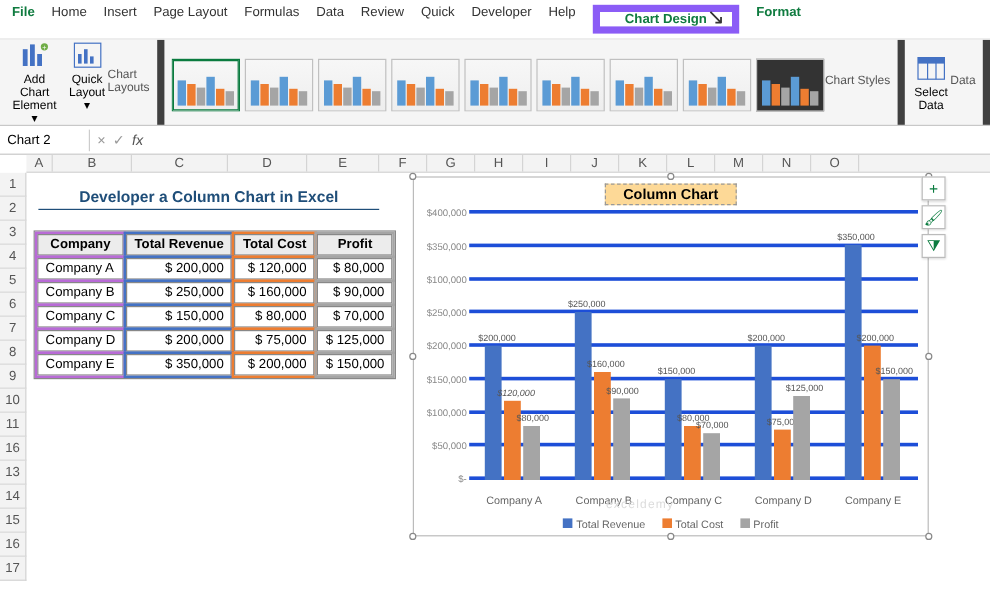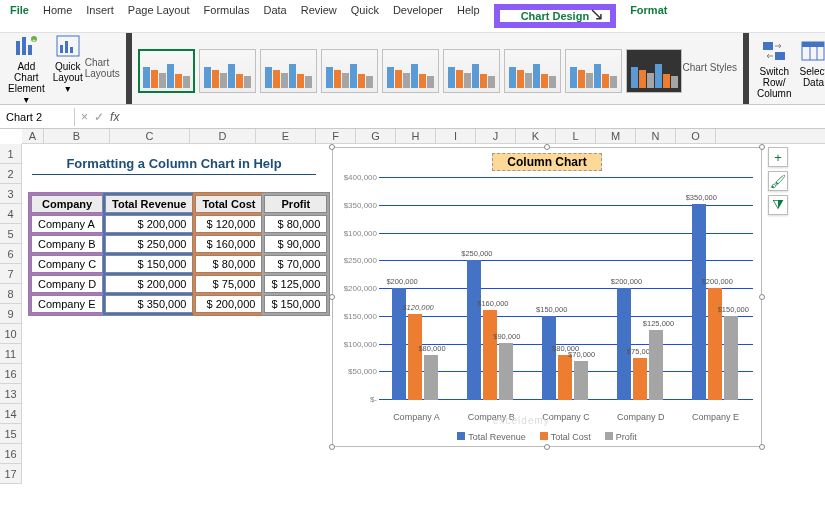--- a/index.html
+++ b/index.html
@@ -38,25 +38,25 @@
 .title-txt{color:#1f4e79;font-weight:600;font-size:13px;text-align:center;padding:3px 0;border-bottom:1px solid #1f4e79}
 .datatable{position:absolute;left:28px;top:63px;border:1px solid #888;font-size:11px}
 .datatable th,.datatable td{border:1px solid #888;padding:2px 6px;height:18px}
 .datatable th{background:#ececec;font-weight:700}
 .datatable td.c{text-align:left;background:#fff}
 .datatable td.n{text-align:right;background:#fff}
 .sel-comp{outline:2px solid #b86bd6}
 .sel-rev{outline:2px solid #4472c4}
 .sel-cost{outline:2px solid #ed7d31}
 .sel-prof{outline:2px solid #a5a5a5}
-.chartbox{position:absolute;left:332px;top:18px;width:430px;height:300px;border:1px solid #bbb;background:#fff}
+.chartbox{position:absolute;left:344px;top:18px;width:430px;height:300px;border:1px solid #bbb;background:#fff}
 .chartbox .handles div{width:6px;height:6px;border:1px solid #888;background:#fff;position:absolute;border-radius:50%}
 .charttitle{text-align:center;margin:5px auto;width:110px;background:#fdd997;border:1px dashed #999;padding:1px 4px;font-weight:600;color:#000;font-size:12px}
 .plot{position:absolute;left:46px;right:8px;top:30px;bottom:46px}
-.ygrid{position:absolute;left:0;right:0;border-top:1px solid #1d4ed8;font-size:8px;color:#888}
+.ygrid{position:absolute;left:0;right:0;border-top:3px solid #1d4ed8;font-size:8px;color:#888}
 .ygrid span{position:absolute;left:-42px;top:-5px;width:40px;text-align:right}
 .bars-group{position:absolute;bottom:0;display:flex;gap:2px;align-items:flex-end}
 .bar{width:14px;position:relative}
 .bar span{position:absolute;top:-11px;left:-6px;right:-6px;font-size:7.5px;text-align:center;color:#555;white-space:nowrap}
 .b1{background:#4472c4}.b2{background:#ed7d31}.b3{background:#a5a5a5}
 .xlabels{position:absolute;left:46px;right:8px;bottom:24px;display:flex;font-size:9px;color:#666}
 .xlabels div{flex:1;text-align:center}
 .legend{position:absolute;bottom:4px;left:0;right:0;display:flex;justify-content:center;gap:14px;font-size:9px;color:#666}
 .legend span i{display:inline-block;width:8px;height:8px;margin-right:3px}
 .watermark{position:absolute;left:160px;bottom:20px;font-size:10px;color:#dcdcdc;letter-spacing:1px}
@@ -202,31 +202,20 @@
             <div></div>
             <div></div>
             <div></div>
           </div>
         </div>
     </div>
     <div class="glabel">Chart Styles</div>
   </div>
   <div class="ribgroup">
     <div class="items">
-      <div class="ribbtn">
-        <div class="ico">
-            <svg width="26" height="22">
-              <rect x="2" y="2" width="10" height="8" fill="#4472c4"></rect>
-              <rect x="14" y="12" width="10" height="8" fill="#4472c4"></rect>
-              <path d="M14 6h6l-2-2m2 2l-2 2M12 16H6l2-2m-2 2l2 2" stroke="#888" fill="none"></path>
-            </svg>
-          </div>
-        <span>Switch Row/
-Column</span>
-      </div>
       <div class="ribbtn">
         <div class="ico">
             <svg width="26" height="22">
               <rect x="2" y="2" width="22" height="18" fill="none" stroke="#4472c4"></rect>
               <rect x="2" y="2" width="22" height="5" fill="#4472c4"></rect>
               <line x1="10" y1="2" x2="10" y2="20" stroke="#4472c4"></line>
               <line x1="17" y1="2" x2="17" y2="20" stroke="#4472c4"></line>
             </svg>
           </div>
         <span>Select
@@ -279,21 +268,21 @@
       <div class="rowhead">11</div>
       <div class="rowhead">16</div>
       <div class="rowhead">13</div>
       <div class="rowhead">14</div>
       <div class="rowhead">15</div>
       <div class="rowhead">16</div>
       <div class="rowhead">17</div>
     </div>
 
   <div class="title-area">
-    <div class="title-txt">Formatting a Column Chart in Help</div>
+    <div class="title-txt">Developer a Column Chart in Excel</div>
   </div>
 
   <table class="datatable">
     <tbody>
         <tr>
       <th class="sel-comp">Company</th>
       <th class="sel-rev">Total Revenue</th>
       <th class="sel-cost">Total Cost</th>
       <th class="sel-prof">Profit</th>
     </tr>
@@ -369,35 +358,35 @@
         <div class="ygrid" style="bottom: 87.5%;">
           <span>$350,000</span>
         </div>
         <div class="ygrid" style="bottom: 100%;">
           <span>$400,000</span>
         </div>
         <div class="bars-group" style="left: 3.6%;">
           <div class="bar b1" style="height: 112px;">
             <span>$200,000</span>
           </div>
-          <div class="bar b2" style="height: 86px; font-style: italic;">
+          <div class="bar b2" style="height: 66px; font-style: italic;">
             <span>$120,000</span>
           </div>
           <div class="bar b3" style="height: 44.8px;">
             <span>$80,000</span>
           </div>
         </div>
         <div class="bars-group" style="left: 23.6%;">
           <div class="bar b1" style="height: 140px;">
             <span>$250,000</span>
           </div>
           <div class="bar b2" style="height: 89.6px;">
             <span>$160,000</span>
           </div>
-          <div class="bar b3" style="height: 57px; text-decoration: underline;">
+          <div class="bar b3" style="height: 68px; text-decoration: underline;">
             <span>$90,000</span>
           </div>
         </div>
         <div class="bars-group" style="left: 43.6%;">
           <div class="bar b1" style="height: 84px;">
             <span>$150,000</span>
           </div>
           <div class="bar b2" style="height: 44.8px;">
             <span>$80,000</span>
           </div>

